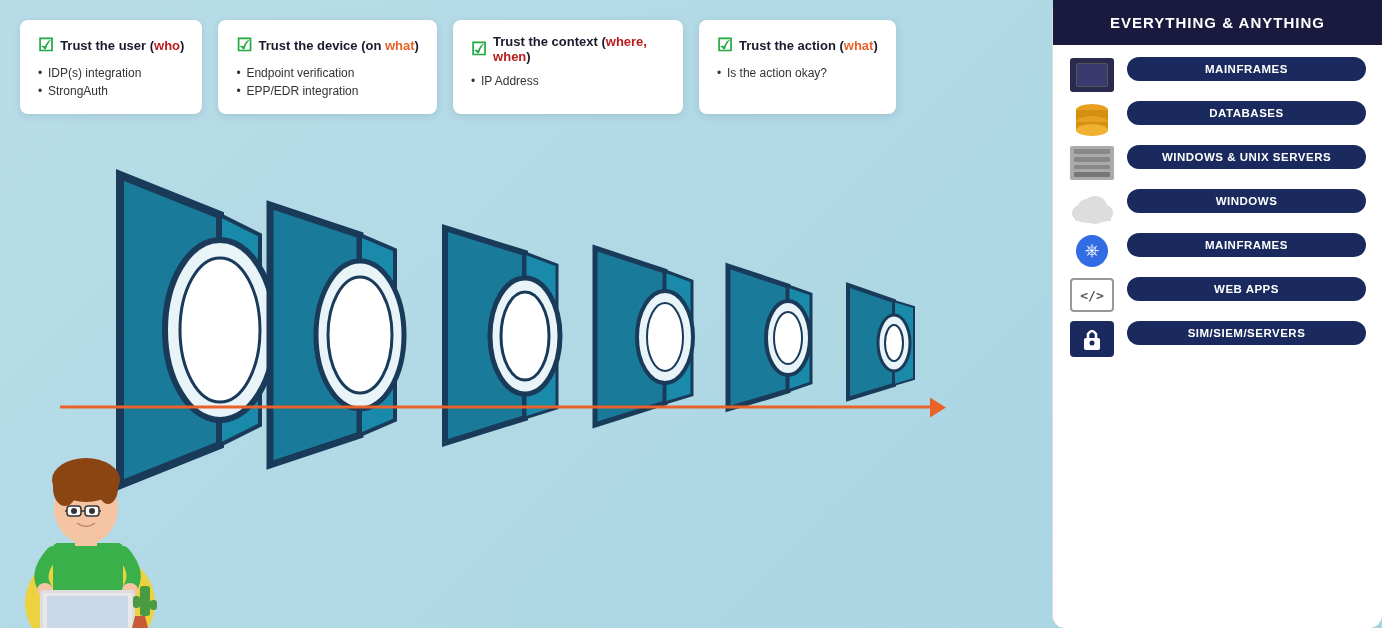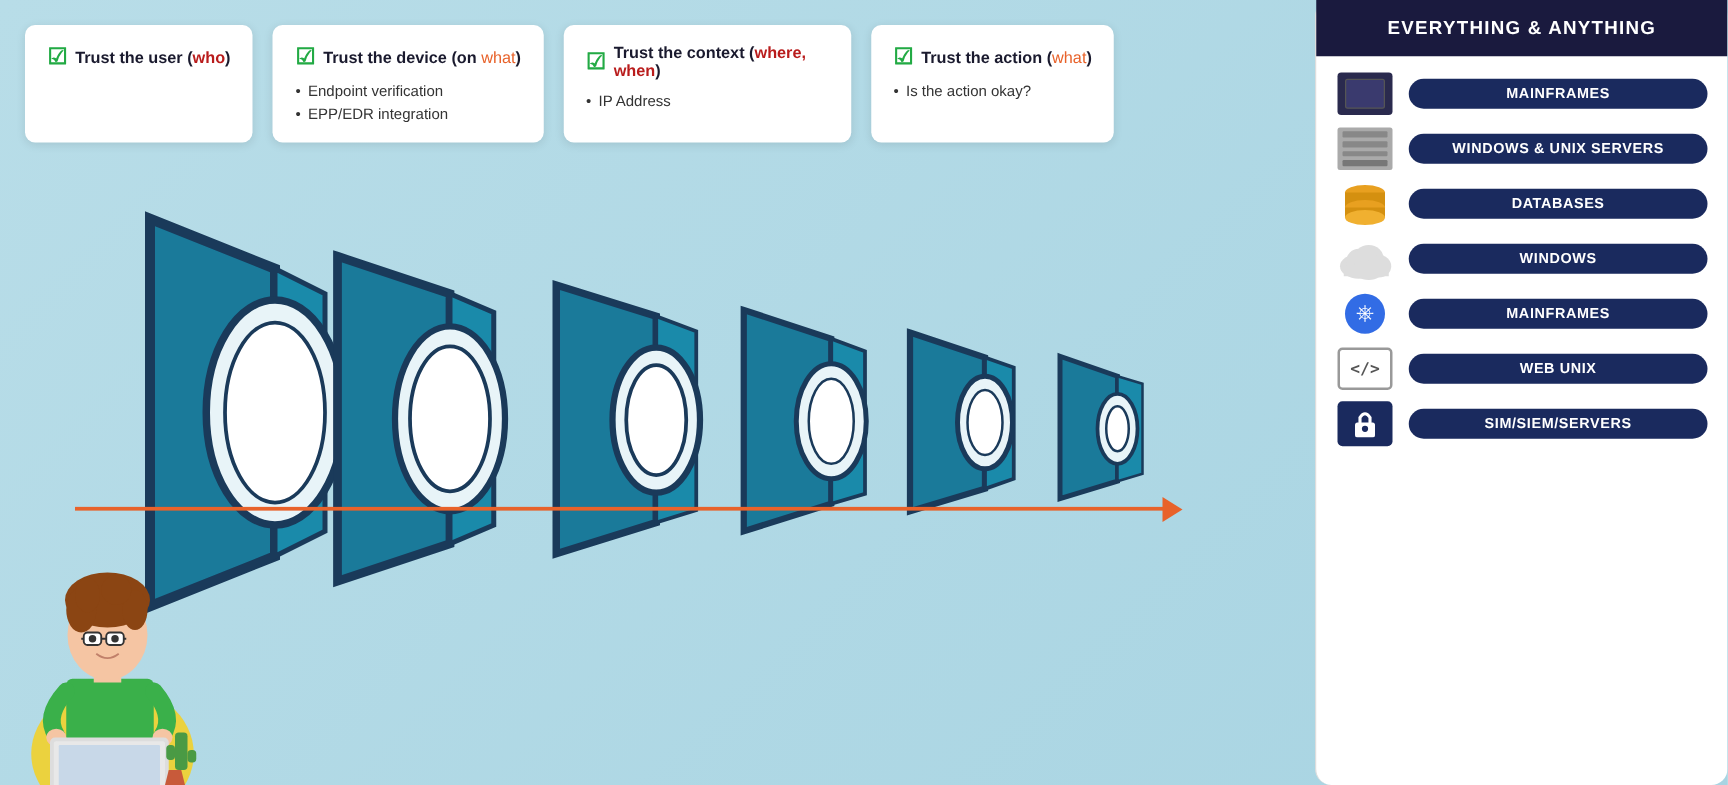--- a/index.html
+++ b/index.html
@@ -47,21 +47,21 @@
     .card-title {
       font-size: 13px;
       font-weight: bold;
       color: #1a1a2e;
       margin-bottom: 8px;
       display: flex;
       align-items: center;
       gap: 6px;
     }
 
-    .card-title .highlight-orange { color: #e8622a; font-weight: normal; }
+    .card-title .highlight-orange { color: #e8622a; font-weight: bold; }
     .card-title .highlight-blue { color: #b91c1c; font-weight: bold; }
 
     .checkmark-icon {
       color: #22aa44;
       font-size: 18px;
       font-weight: bold;
     }
 
     .card-bullets {
       list-style: none;
@@ -106,21 +106,21 @@
     .sidebar-items {
       display: flex;
       flex-direction: column;
       padding: 12px 16px;
       gap: 8px;
       flex: 1;
     }
 
     .sidebar-item {
       display: flex;
-      align-items: center;
+      align-items: flex-start;
       gap: 12px;
     }
 
     .sidebar-icon {
       width: 46px;
       height: 36px;
       display: flex;
       align-items: center;
       justify-content: center;
       border-radius: 4px;
@@ -147,20 +147,24 @@
 
   <div class="left-area">
 
     <div class="cards-row">
 
       <div class="info-card">
         <div class="card-title">
           <span class="checkmark-icon">☑</span>
           <span>Trust the user (<span class="highlight-blue">who</span>)</span>
         </div>
+        <ul class="card-bullets">
+          <li>IDP(s) integration</li>
+          <li>StrongAuth</li>
+        </ul>
       </div>
 
       <div class="info-card">
         <div class="card-title">
           <span class="checkmark-icon">☑</span>
           <span>Trust the device  (on <span class="highlight-orange">what</span>)</span>
         </div>
         <ul class="card-bullets">
           <li>Endpoint verification</li>
           <li>EPP/EDR integration</li>
@@ -300,41 +304,41 @@
         <div class="sidebar-icon">
           <div style="width:44px;height:34px;background:#2a2a4e;border-radius:3px;display:flex;align-items:center;justify-content:center;">
             <div style="width:32px;height:24px;background:#3a3a6e;border-radius:2px;border:1px solid #555;"></div>
           </div>
         </div>
         <div class="sidebar-label">MAINFRAMES</div>
       </div>
 
       <div class="sidebar-item">
         <div class="sidebar-icon">
-          <div style="width:44px;height:34px;background:#aaa;border-radius:2px;display:flex;flex-direction:column;justify-content:center;align-items:center;gap:3px;padding:3px;">
-            <div style="width:36px;height:5px;background:#888;border-radius:1px;"></div>
-            <div style="width:36px;height:5px;background:#888;border-radius:1px;"></div>
-            <div style="width:36px;height:5px;background:#888;border-radius:1px;"></div>
-            <div style="width:36px;height:5px;background:#777;border-radius:1px;"></div>
-          </div>
-        </div>
-        <div class="sidebar-label">WINDOWS &amp; UNIX SERVERS</div>
-      </div>
-
-      <div class="sidebar-item">
-        <div class="sidebar-icon">
           <svg width="36" height="34" viewBox="0 0 36 34">
             <ellipse cx="18" cy="8" rx="16" ry="6" fill="#e8a020"></ellipse>
             <rect x="2" y="8" width="32" height="12" fill="#d49010"></rect>
             <ellipse cx="18" cy="20" rx="16" ry="6" fill="#e8a020"></ellipse>
             <rect x="2" y="20" width="32" height="8" fill="#d49010"></rect>
             <ellipse cx="18" cy="28" rx="16" ry="6" fill="#f0b030"></ellipse>
           </svg>
         </div>
         <div class="sidebar-label">DATABASES</div>
+      </div>
+
+      <div class="sidebar-item">
+        <div class="sidebar-icon">
+          <div style="width:44px;height:34px;background:#aaa;border-radius:2px;display:flex;flex-direction:column;justify-content:center;align-items:center;gap:3px;padding:3px;">
+            <div style="width:36px;height:5px;background:#888;border-radius:1px;"></div>
+            <div style="width:36px;height:5px;background:#888;border-radius:1px;"></div>
+            <div style="width:36px;height:5px;background:#888;border-radius:1px;"></div>
+            <div style="width:36px;height:5px;background:#777;border-radius:1px;"></div>
+          </div>
+        </div>
+        <div class="sidebar-label">WINDOWS &amp; UNIX SERVERS</div>
       </div>
 
       <div class="sidebar-item">
         <div class="sidebar-icon">
           <svg width="46" height="36" viewBox="0 0 46 36">
             <ellipse cx="18" cy="24" rx="15" ry="10" fill="#ddd"></ellipse>
             <ellipse cx="26" cy="26" rx="12" ry="9" fill="#ddd"></ellipse>
             <ellipse cx="18" cy="20" rx="10" ry="10" fill="#ddd"></ellipse>
             <ellipse cx="26" cy="18" rx="12" ry="11" fill="#ddd"></ellipse>
             <ellipse cx="34" cy="24" rx="10" ry="9" fill="#ddd"></ellipse>
@@ -351,21 +355,21 @@
             <text x="18" y="23" text-anchor="middle" font-size="18" fill="white">⎈</text>
           </svg>
         </div>
         <div class="sidebar-label">MAINFRAMES</div>
       </div>
 
       <div class="sidebar-item">
         <div class="sidebar-icon">
           <div style="width:44px;height:34px;border:2px solid #999;border-radius:4px;background:white;display:flex;align-items:center;justify-content:center;font-family:monospace;font-size:13px;color:#555;font-weight:bold;">&lt;/&gt;</div>
         </div>
-        <div class="sidebar-label">WEB UNIX</div>
+        <div class="sidebar-label">WEB APPS</div>
       </div>
 
 
       <div class="sidebar-item">
         <div class="sidebar-icon">
           <div style="width:44px;height:36px;background:#1a2a5e;border-radius:4px;display:flex;align-items:center;justify-content:center;">
             <svg width="20" height="22" viewBox="0 0 20 22">
               <rect x="2" y="10" width="16" height="12" rx="2" fill="white"></rect>
               <path d="M6 10 V6 Q10 0 14 6 V10" fill="none" stroke="white" stroke-width="2.5" stroke-linecap="round"></path>
               <circle cx="10" cy="15" r="2.5" fill="#1a2a5e"></circle>

